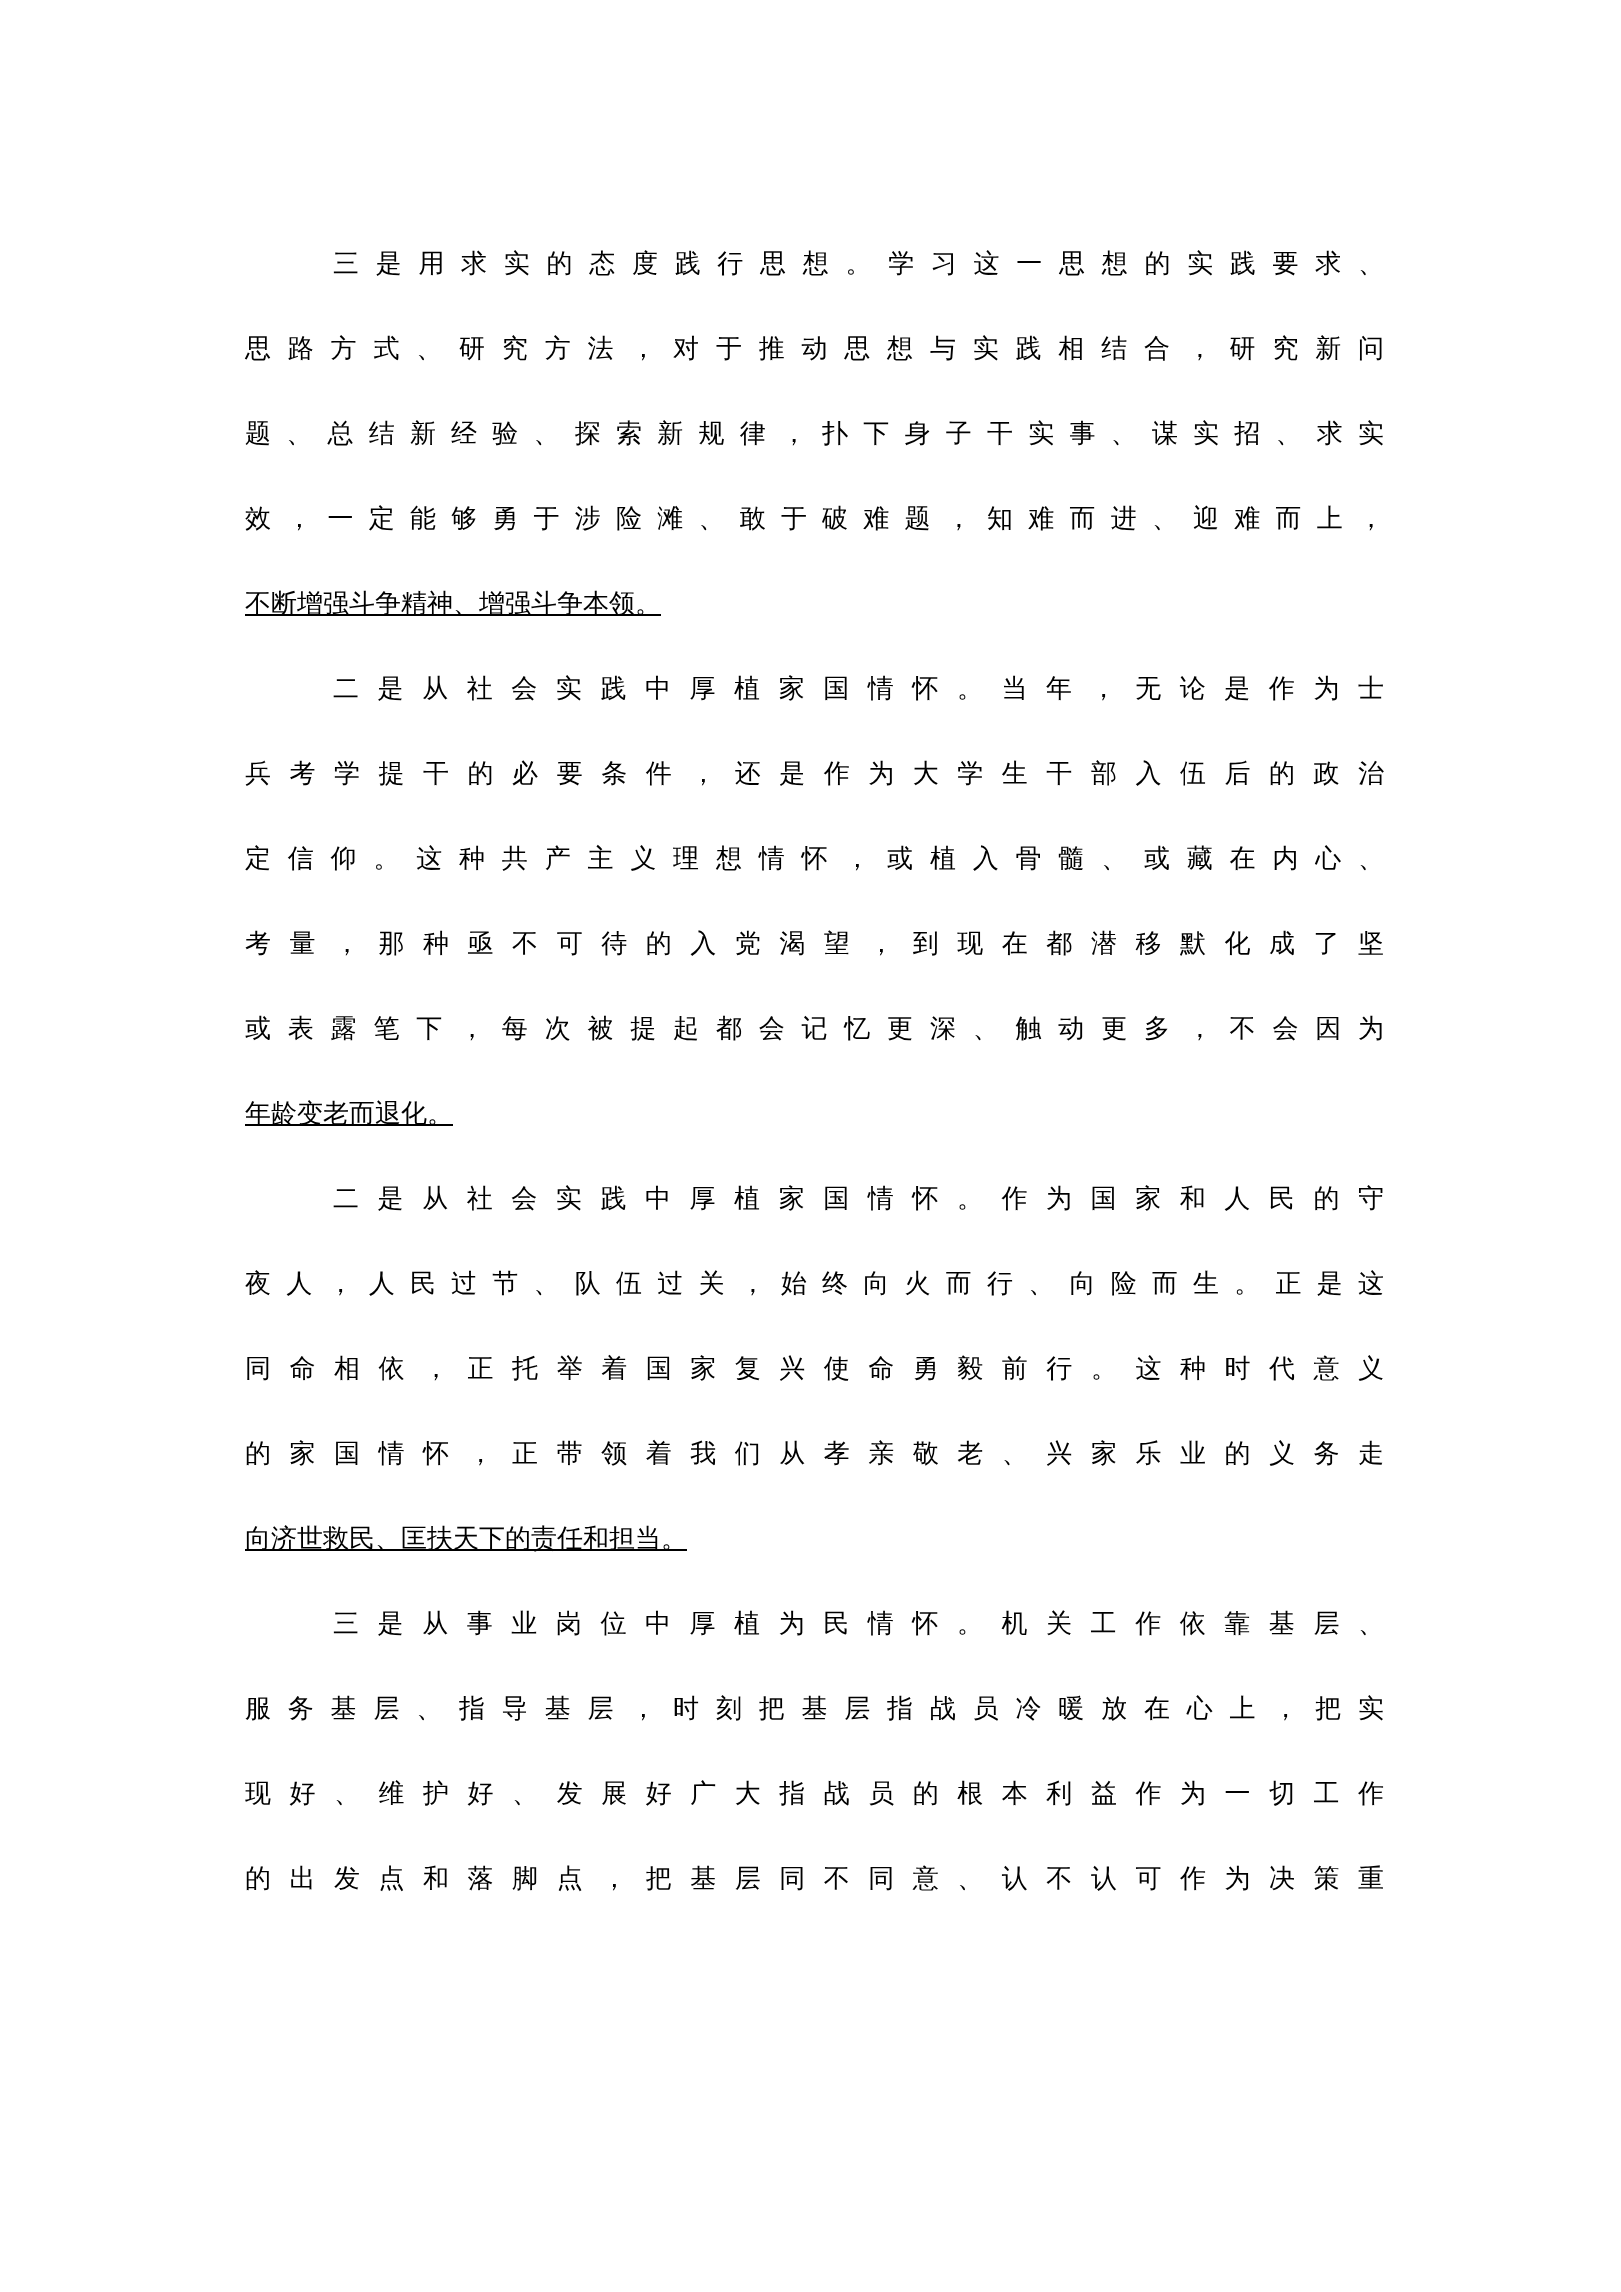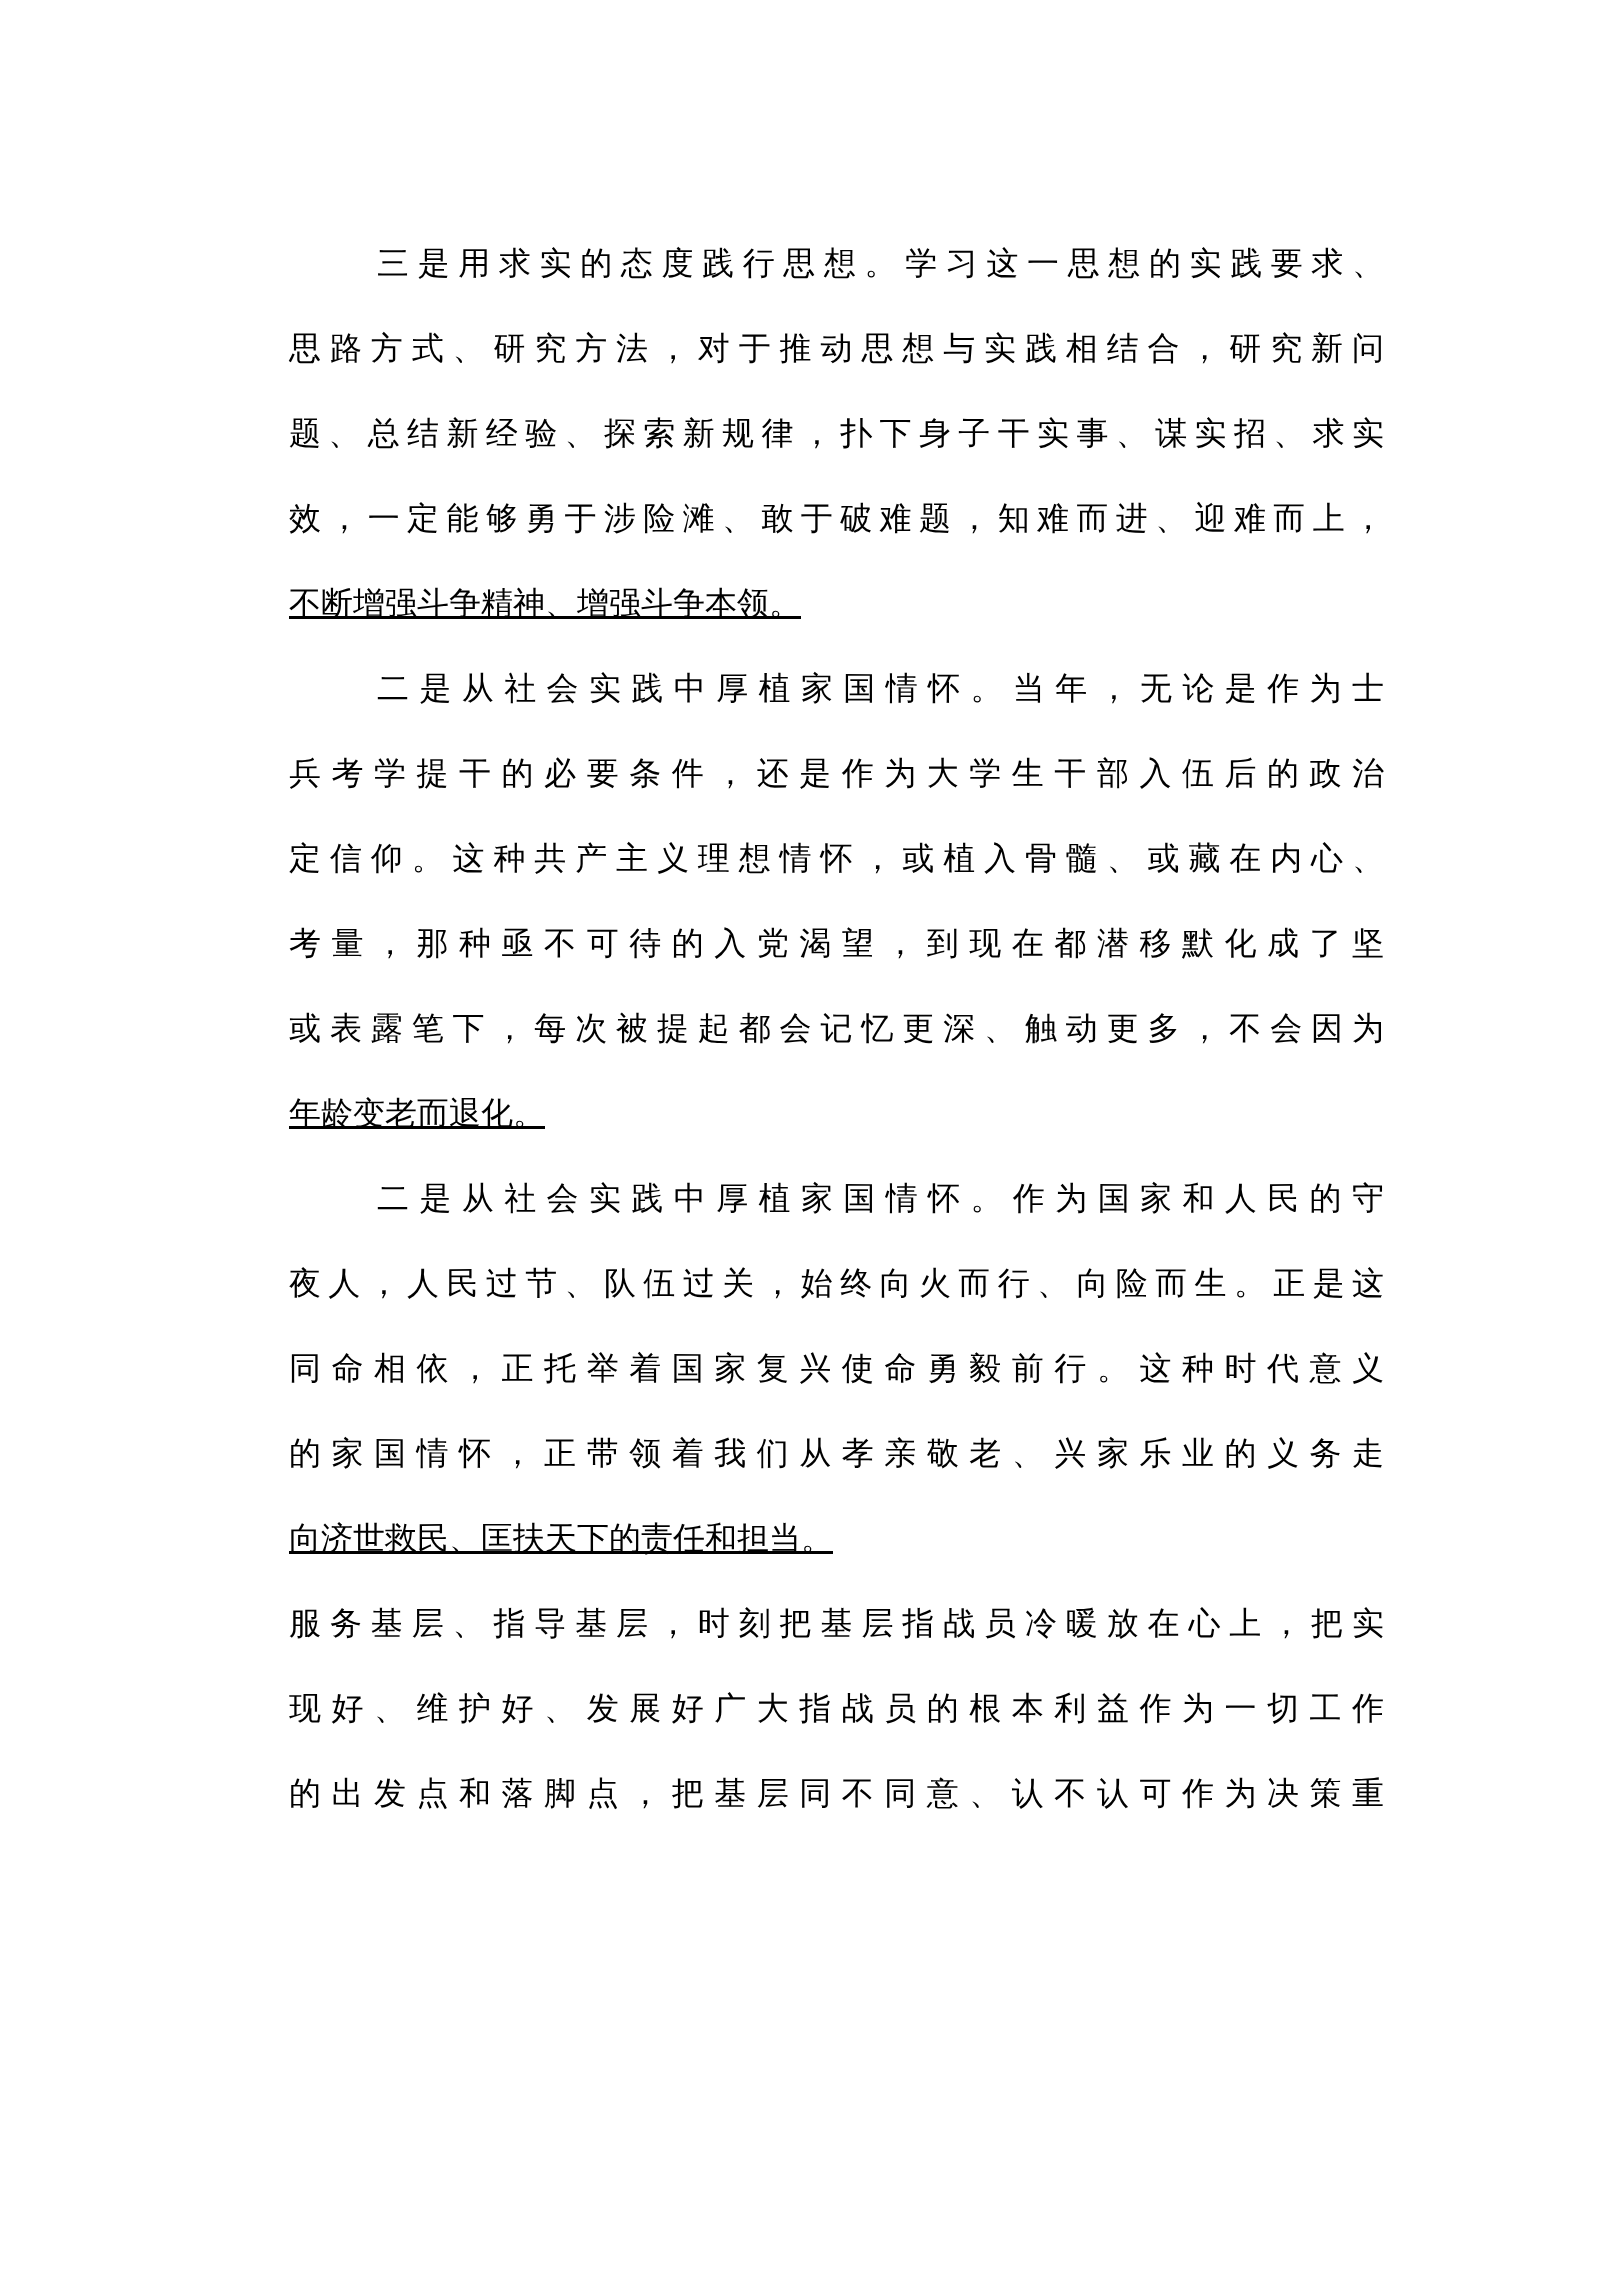--- a/index.html
+++ b/index.html
@@ -17,26 +17,25 @@
   }
   .page {
     position: absolute;
     left: 245px;
     top: 221px;
     width: 1139px;
   }
   .line {
     height: 85px;
     line-height: 85px;
-    font-size: 32px;
+    font-size: 26px;
     white-space: nowrap;
     text-align: justify;
     text-align-last: justify;
     overflow: visible;
-    margin-left: 44px;
   }
   .line.last {
     text-align-last: left;
     text-decoration: underline;
   }
   .line.indent {
     padding-left: 88px;
   }
   .line.heading {
     text-align-last: left;
@@ -67,19 +66,20 @@
 
   <div>
     <div class="line indent">二是从社会实践中厚植家国情怀。作为国家和人民的守</div>
     <div class="line">夜人，人民过节、队伍过关，始终向火而行、向险而生。正是这</div>
     <div class="line">同命相依，正托举着国家复兴使命勇毅前行。这种时代意义</div>
     <div class="line">的家国情怀，正带领着我们从孝亲敬老、兴家乐业的义务走</div>
     <div class="line last">向济世救民、匡扶天下的责任和担当。</div>
   </div>
 
   <div>
+    <div class="line indent">三是从事业岗位中厚植为民情怀。机关工作依靠基层、</div>
     <div class="line">服务基层、指导基层，时刻把基层指战员冷暖放在心上，把实</div>
     <div class="line">现好、维护好、发展好广大指战员的根本利益作为一切工作</div>
     <div class="line">的出发点和落脚点，把基层同不同意、认不认可作为决策重</div>
   </div>
 
 </div>
 
 
 </body></html>

